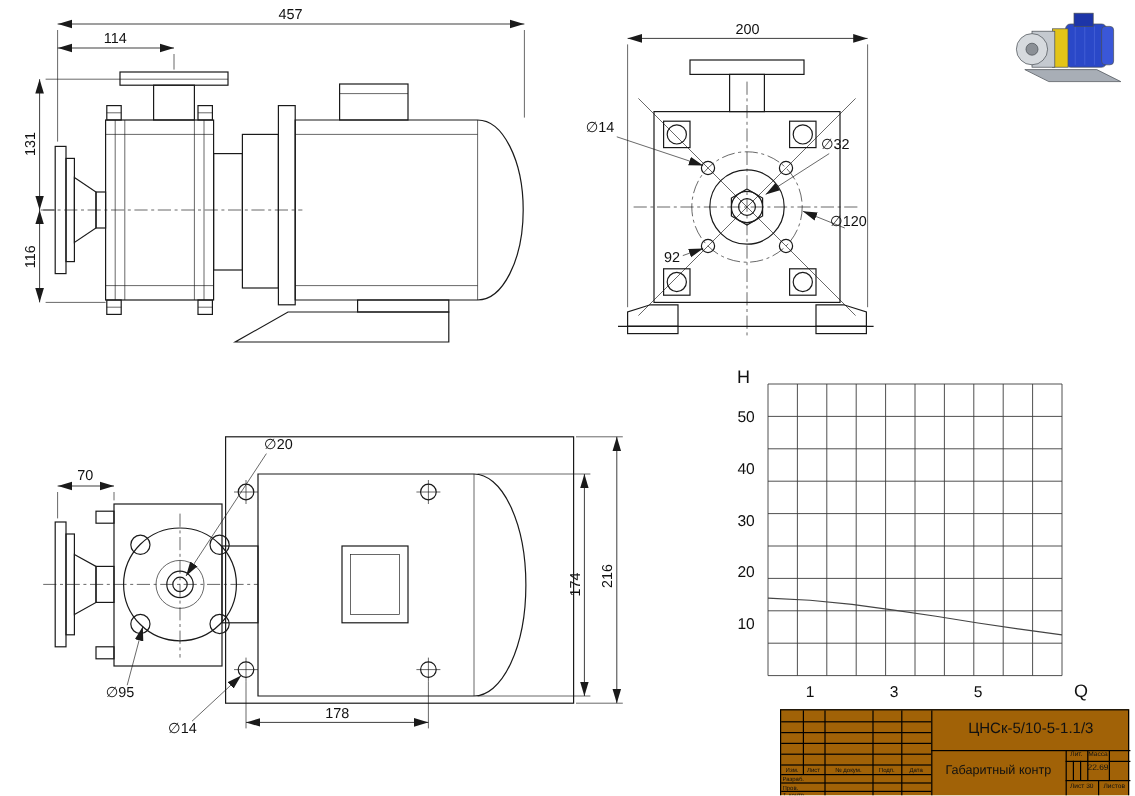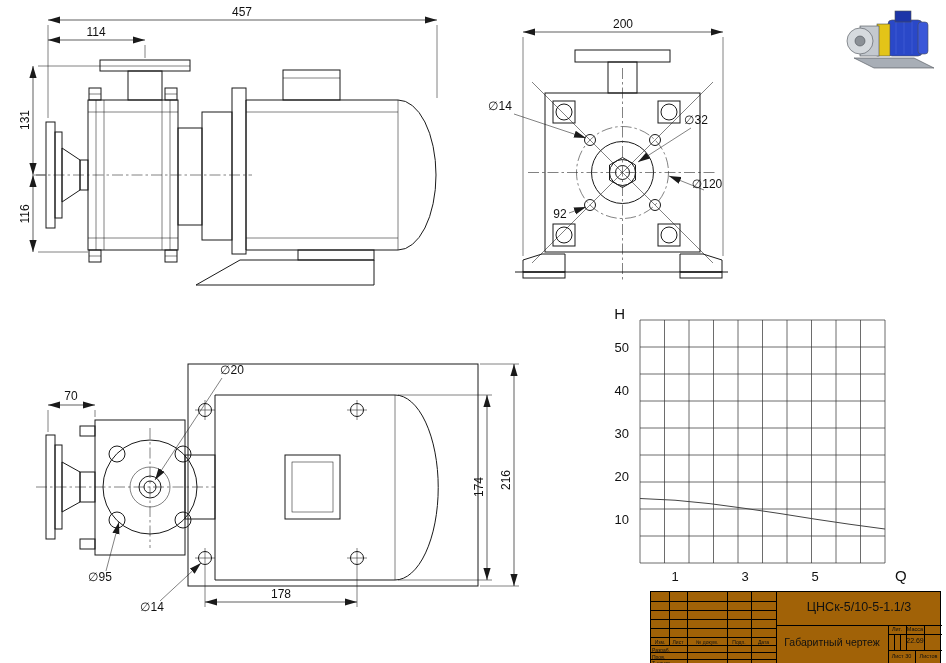--- a/index.html
+++ b/index.html
@@ -323,21 +323,21 @@
     <div class="hl" style="left:0;top:9px;width:125px"></div>
     <div class="hl" style="left:0;top:18px;width:125px"></div>
     <div class="hl" style="left:0;top:27px;width:125px"></div>
     <div class="hl" style="left:0;top:36px;width:125px"></div>
     <div class="hl" style="left:0;top:45px;width:125px"></div>
     <div class="hl" style="left:0;top:53px;width:125px"></div>
     <div class="hl" style="left:0;top:60px;width:125px"></div>
     <div class="hl" style="left:0;top:67px;width:125px"></div>
 
     <div class="txt" style="left:125px;top:8px;width:166px;font-size:12.5px">ЦНСк-5/10-5-1.1/3</div>
-    <div class="txt" style="left:125px;top:44px;width:112px;font-size:10.5px">Габаритный чертеж</div>
+    <div class="txt" style="left:125px;top:44px;width:112px;font-size:10.5px">Габаритный контр</div>
     <div class="txt" style="left:237px;top:34px;width:18px;font-size:5.5px">Лит.</div>
     <div class="txt" style="left:255px;top:34px;width:18px;font-size:5.5px">Масса</div>
     <div class="txt" style="left:255px;top:45px;width:18px;font-size:7px">22.69</div>
     <div class="txt" style="left:237px;top:61px;width:27px;font-size:5.5px">Лист 30</div>
     <div class="txt" style="left:264px;top:61px;width:27px;font-size:5.5px">Листов</div>
     <div class="txt" style="left:0;top:46.5px;width:18px;font-size:5px">Изм.</div>
     <div class="txt" style="left:18px;top:46.5px;width:18px;font-size:5px">Лист</div>
     <div class="txt" style="left:36px;top:46.5px;width:40px;font-size:5px">№ докум.</div>
     <div class="txt" style="left:76px;top:46.5px;width:24px;font-size:5px">Подп.</div>
     <div class="txt" style="left:100px;top:46.5px;width:25px;font-size:5px">Дата</div>

